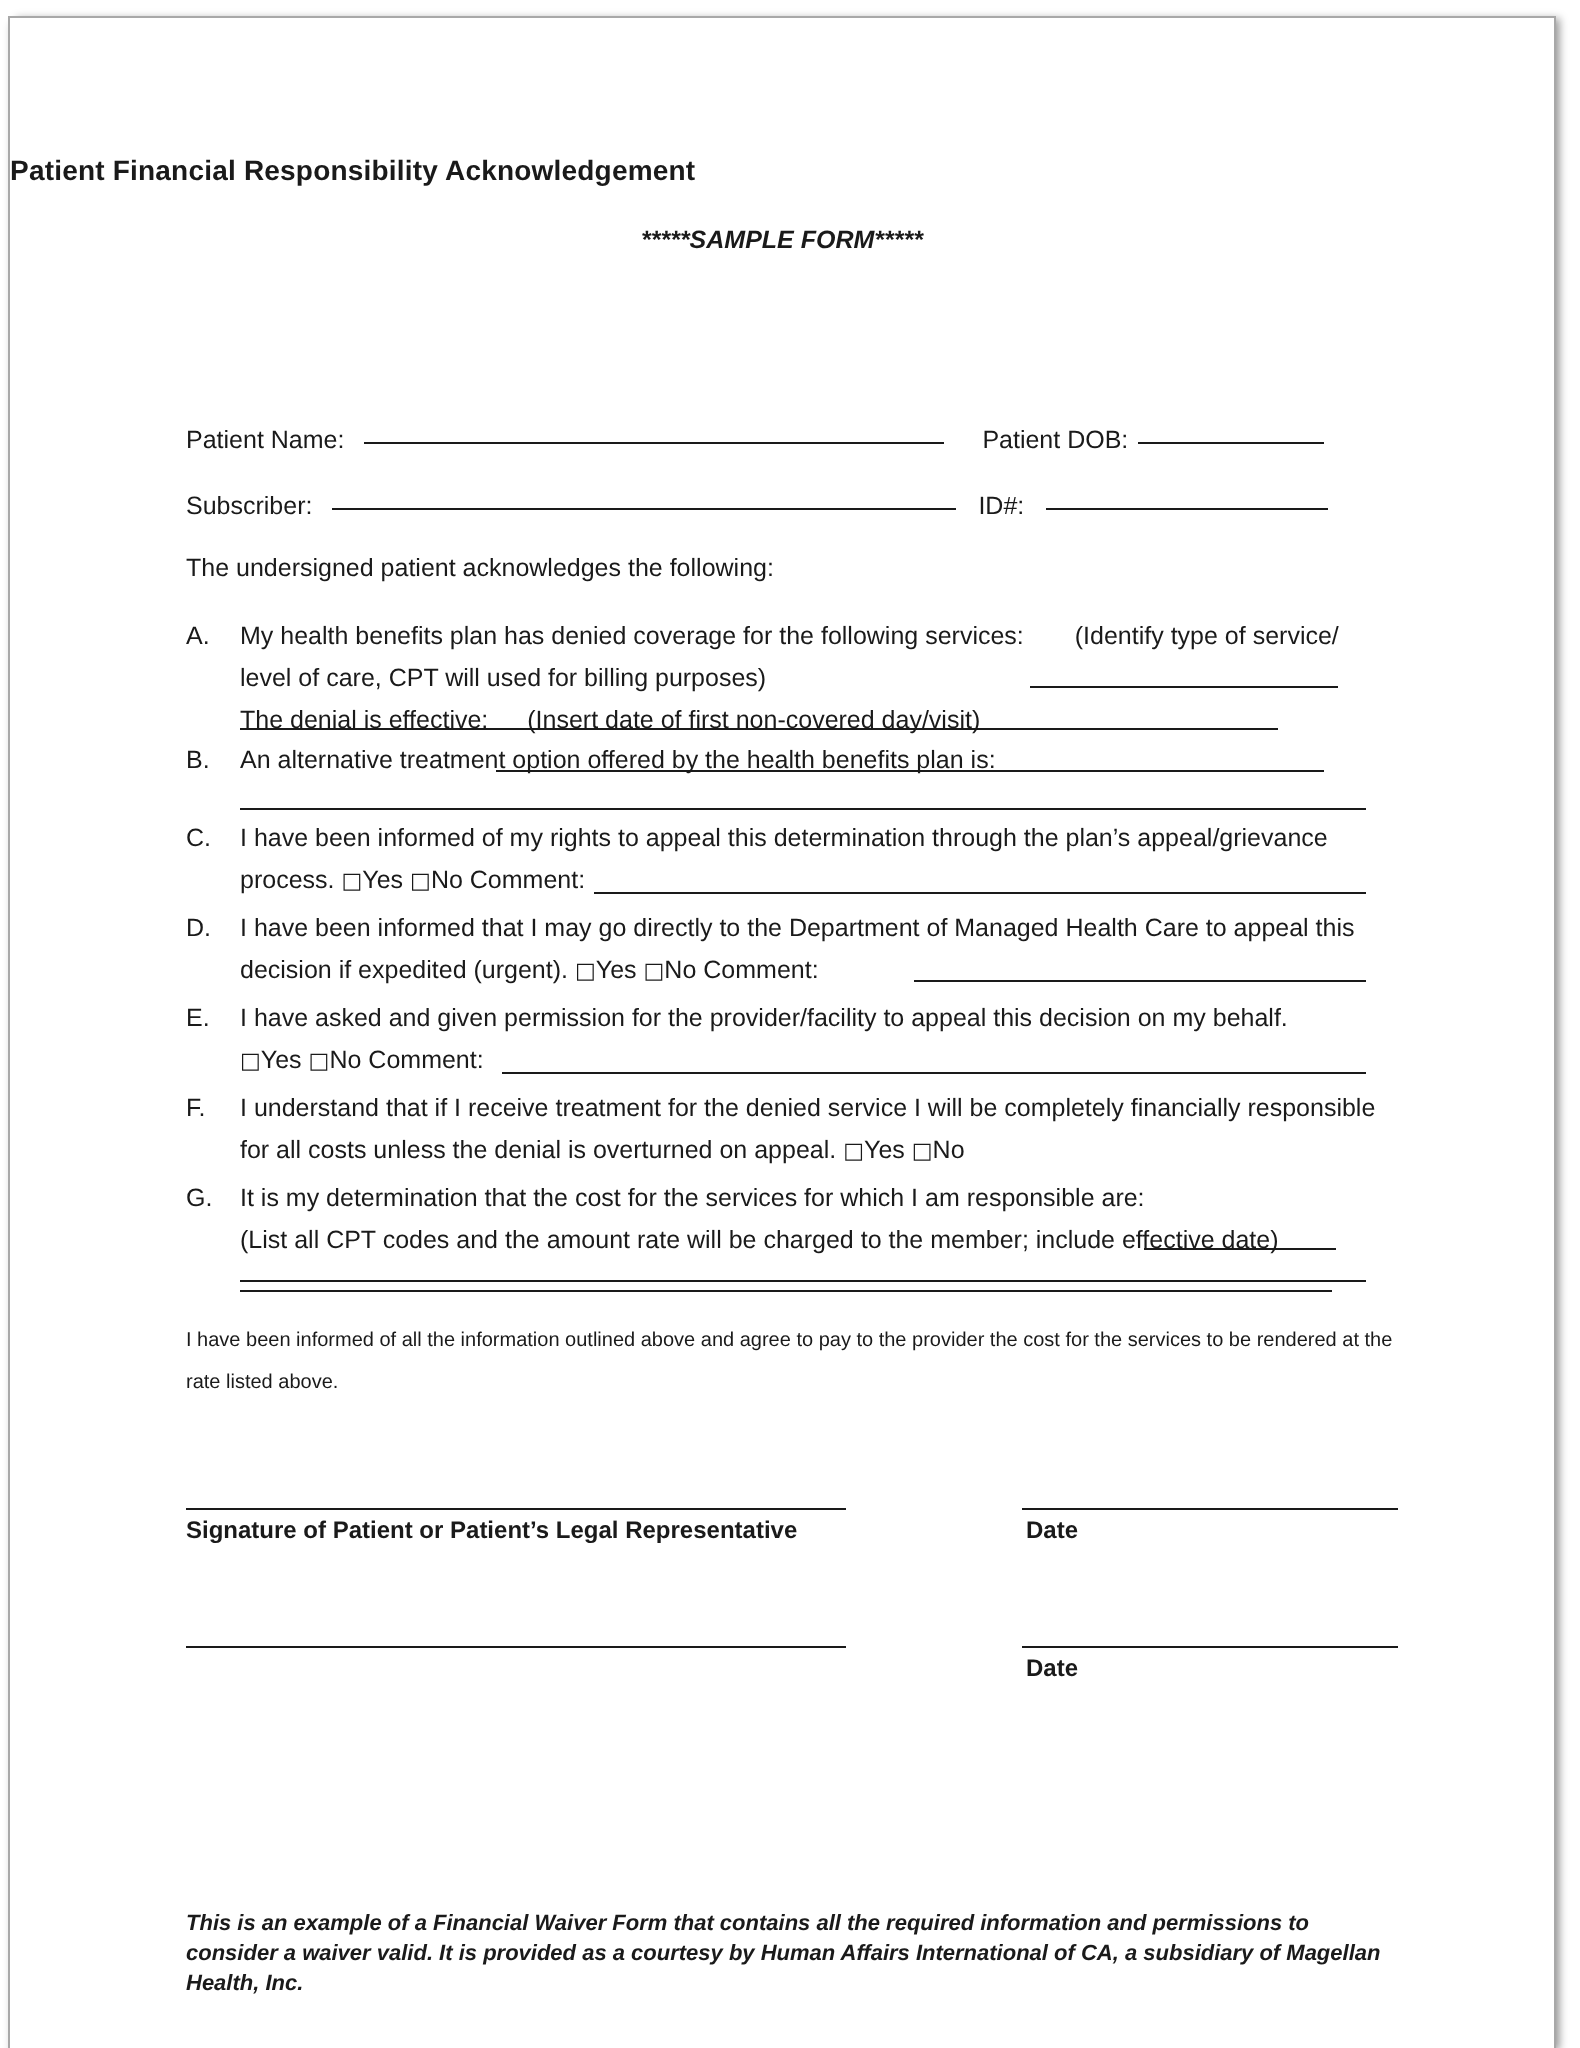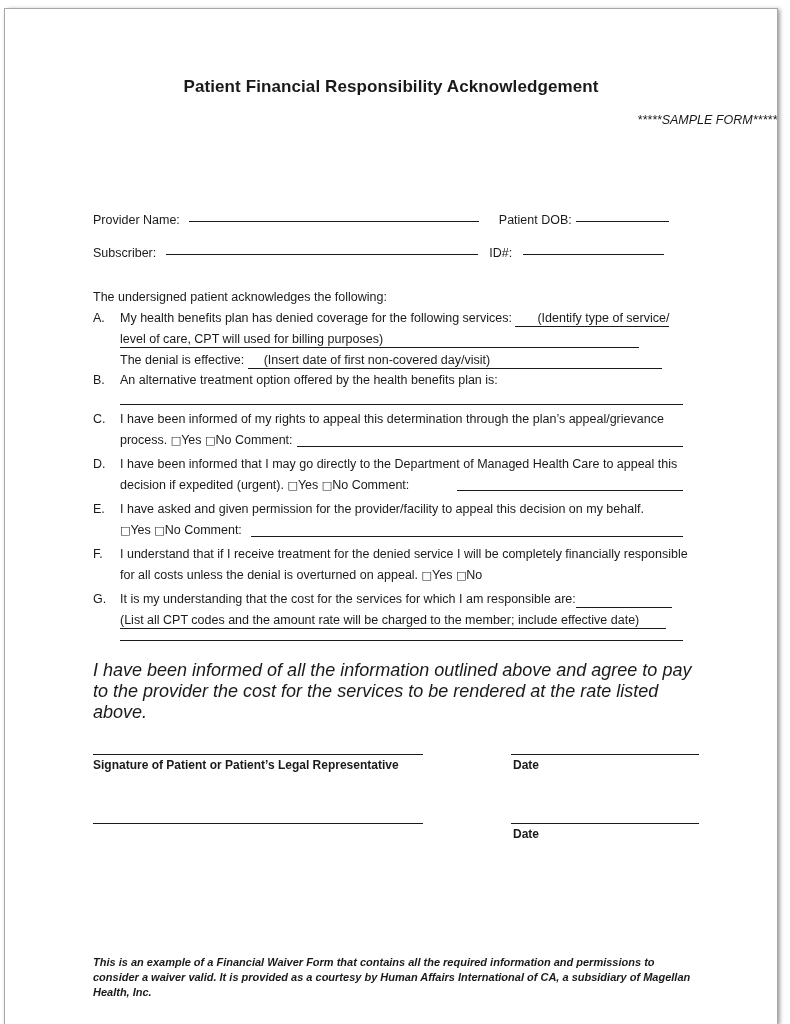--- a/index.html
+++ b/index.html
@@ -35,32 +35,31 @@
     width: 772px;
     height: 1016px;
     background: #ffffff;
   }
 
   
   .doc-title {
     position: absolute;
     left: 0; top: 68px;
     width: 772px;
-    text-align: center;
-    font-size: 17px;
+    font-size: 14px;
     font-weight: bold;
     letter-spacing: 0.1px;
   }
   .sample-line {
     position: absolute;
     left: 0; top: 104px;
     width: 772px;
-    text-align: right;
-    font-size: 12.5px;
-    font-weight: normal;
+    text-align: center;
+    font-size: 12.5px;
+    font-weight: bold;
     font-style: italic;
   }
 
   
   .field-row {
     position: absolute;
     left: 88px;
     font-size: 12.5px;
     white-space: nowrap;
   }
@@ -70,21 +69,20 @@
     border-bottom: 1.4px solid #1a1a1a;
     vertical-align: 2px;
     height: 0;
   }
 
   .intro {
     position: absolute;
     left: 88px;
     top: 268px;
     font-size: 12.5px;
-    margin-top: 13px;
   }
 
   
   .item {
     position: absolute;
     left: 88px;
     width: 608px;
     font-size: 12.5px;
     line-height: 21px;
   }
@@ -92,39 +90,38 @@
     position: absolute;
     left: 0;
     top: 0;
     width: 22px;
   }
   .item .body {
     margin-left: 27px;
   }
   .u {
     border-bottom: 1.3px solid #1a1a1a;
-    padding-bottom: 1px;
+    padding-bottom: 18px;
   }
   .cb { font-family: "DejaVu Sans", sans-serif; font-size: 11px; }
 
   .blank-rule {
     position: absolute;
     border-bottom: 1.4px solid #1a1a1a;
     height: 0;
   }
 
   
   .closing {
     position: absolute;
     left: 88px;
     top: 651px;
     width: 606px;
-    font-size: 18px;
+    font-size: 10px;
     line-height: 21px;
-    font-style: italic;
   }
 
   
   .sig-line {
     position: absolute;
     border-bottom: 1.6px solid #1a1a1a;
     height: 0;
   }
   .sig-cap {
     position: absolute;
@@ -152,21 +149,21 @@
 
 <div id="page-frame">
   <div id="sheet">
 
     <div class="doc-title">Patient Financial Responsibility Acknowledgement</div>
     <div class="sample-line">*****SAMPLE FORM*****</div>
 
 
 
     <div class="field-row" style="top:204px;">
-      <span class="fld-label">Provider Name:</span>
+      <span class="fld-label">Patient Name:</span>
       <span class="rule" style="width:290px;margin-left:6px;"></span>
       <span class="fld-label" style="margin-left:16px;">Patient DOB:</span>
       <span class="rule" style="width:93px;margin-left:1px;"></span>
     </div>
 
     <div class="field-row" style="top:237px;">
       <span class="fld-label">Subscriber:</span>
       <span class="rule" style="width:312px;margin-left:6px;"></span>
       <span class="fld-label" style="margin-left:8px;">ID#:</span>
       <span class="rule" style="width:141px;margin-left:7px;"></span>
@@ -231,21 +228,21 @@
       <div class="body">
         <span>I understand that if I receive treatment for the denied service I will be completely financially responsible for all costs unless the denial is overturned on appeal.</span>
         <span class="cb">□</span><span>Yes</span>
         <span class="cb">□</span><span>No</span>
       </div>
     </div>
 
     <div class="item" style="top:580px;">
       <span class="mark">G.</span>
       <div class="body">
-        <span>It is my understanding that the cost for the services for which I am responsible are:</span>
+        <span>It is my determination that the cost for the services for which I am responsible are:</span>
         <span class="u" style="padding-left:96px;"></span><br>
         <span class="u">(List all CPT codes and the amount rate will be charged to the member; include effective date)</span><span class="u" style="padding-left:27px;"></span>
       </div>
     </div>
     <div class="blank-rule" style="left:115px; top:631px; width:563px;"></div>
 
     <div class="closing">I have been informed of all the information outlined above and agree to pay to the provider the cost for the services to be rendered at the rate listed above.</div>
 
     <div class="sig-line" style="left:88px; top:745px; width:330px;"></div>
     <div class="sig-cap" style="left:88px; top:749px;">Signature of Patient or Patient’s Legal Representative</div>

